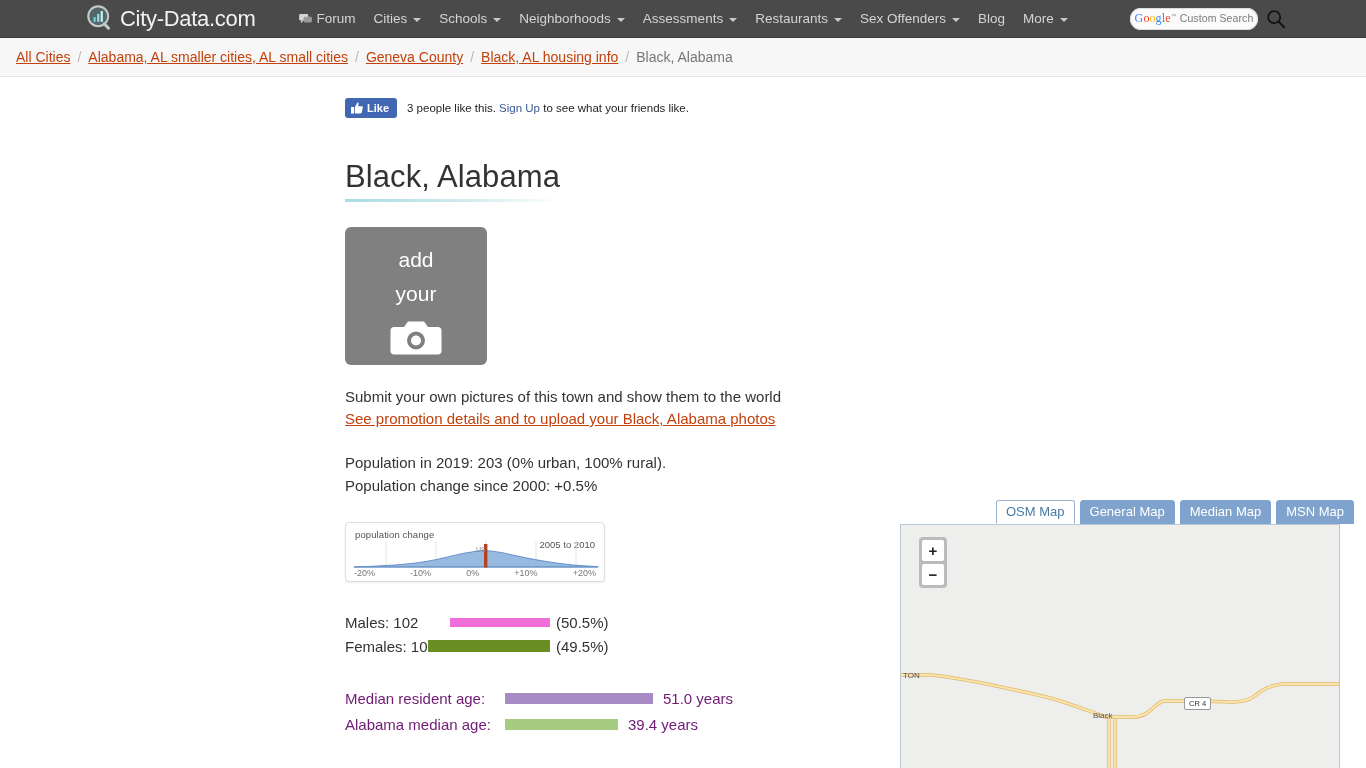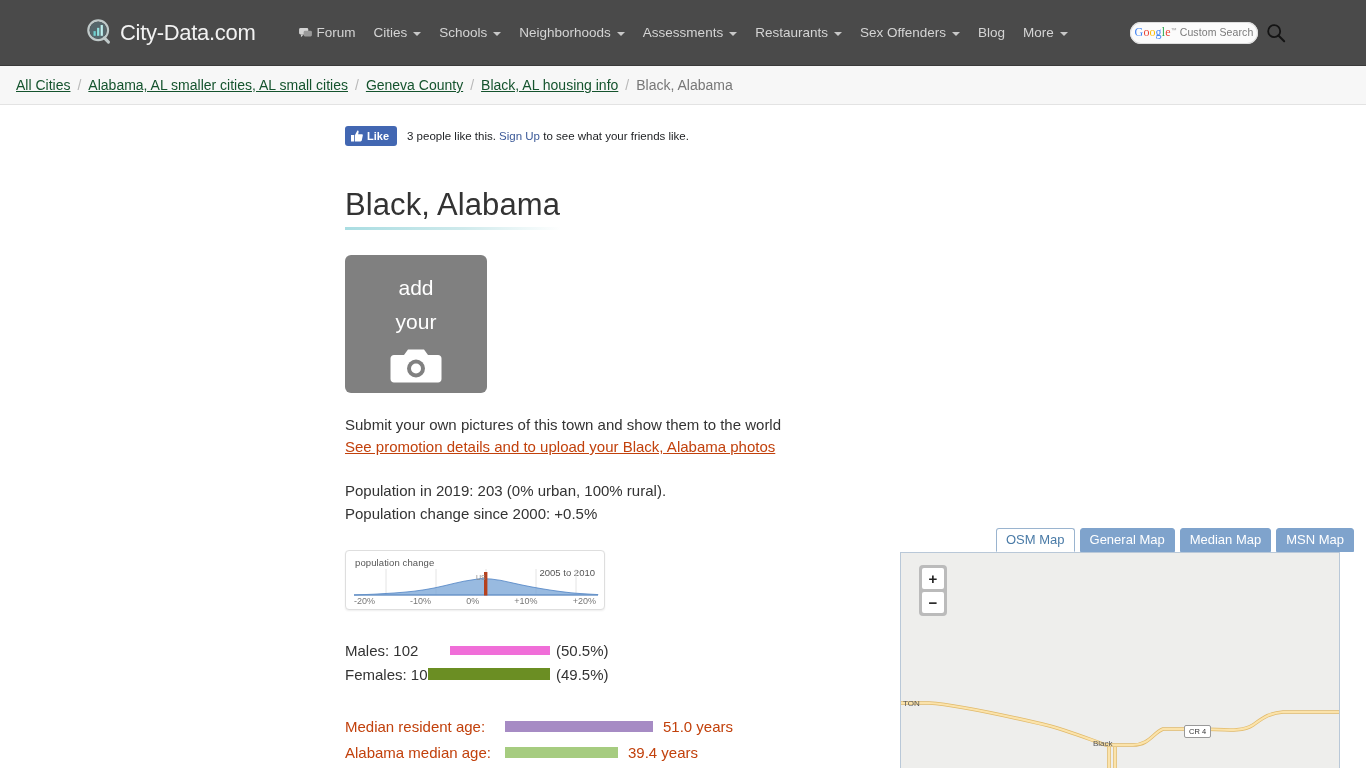--- a/index.html
+++ b/index.html
@@ -8,21 +8,21 @@
     margin: 0; padding: 0;
     width: 1366px; height: 768px;
     overflow: hidden;
     background: #ffffff;
     font-family: "Liberation Sans", sans-serif;
     -webkit-font-smoothing: antialiased;
   }
 
   
   .topbar {
-    height: 66px;
+    height: 38px;
     background: #4a4a4a;
     display: flex;
     align-items: center;
     position: relative;
     border-bottom: 1px solid #3a3a3a;
   }
   .logo-wrap {
     display: flex;
     align-items: center;
     margin-left: 86px;
@@ -103,21 +103,21 @@
   .crumbbar {
     height: 39px;
     background: #f7f7f7;
     border-bottom: 1px solid #e3e3e3;
     display: flex;
     align-items: center;
     padding-left: 16px;
     font-size: 14px;
   }
   .crumb-link {
-    color: #14532d;
+    color: #c2410c;
     text-decoration: underline;
     cursor: pointer;
     white-space: nowrap;
   }
   .crumb-sep { color: #b9b9b9; margin: 0 7px; }
   .crumb-current { color: #777777; white-space: nowrap; }
 
   
   .page { position: relative; height: 679px; }
 
@@ -251,21 +251,21 @@
   .bar-track { position: relative; }
   .bar-fill { display: block; }
   .bar-pct { white-space: nowrap; color: #333; }
 
   .ages { margin-top: 27px; }
   .age-row {
     display: flex;
     align-items: center;
     height: 26px;
     font-size: 15px;
-    color: #c2410c;
+    color: #701a75;
   }
   .age-label { width: 160px; white-space: nowrap; }
   .age-val { white-space: nowrap; }
 
   
   .map-panel { position: absolute; left: 900px; top: 422px; width: 466px; }
   .map-tabs {
     display: flex;
     align-items: flex-end;
     gap: 5px;

